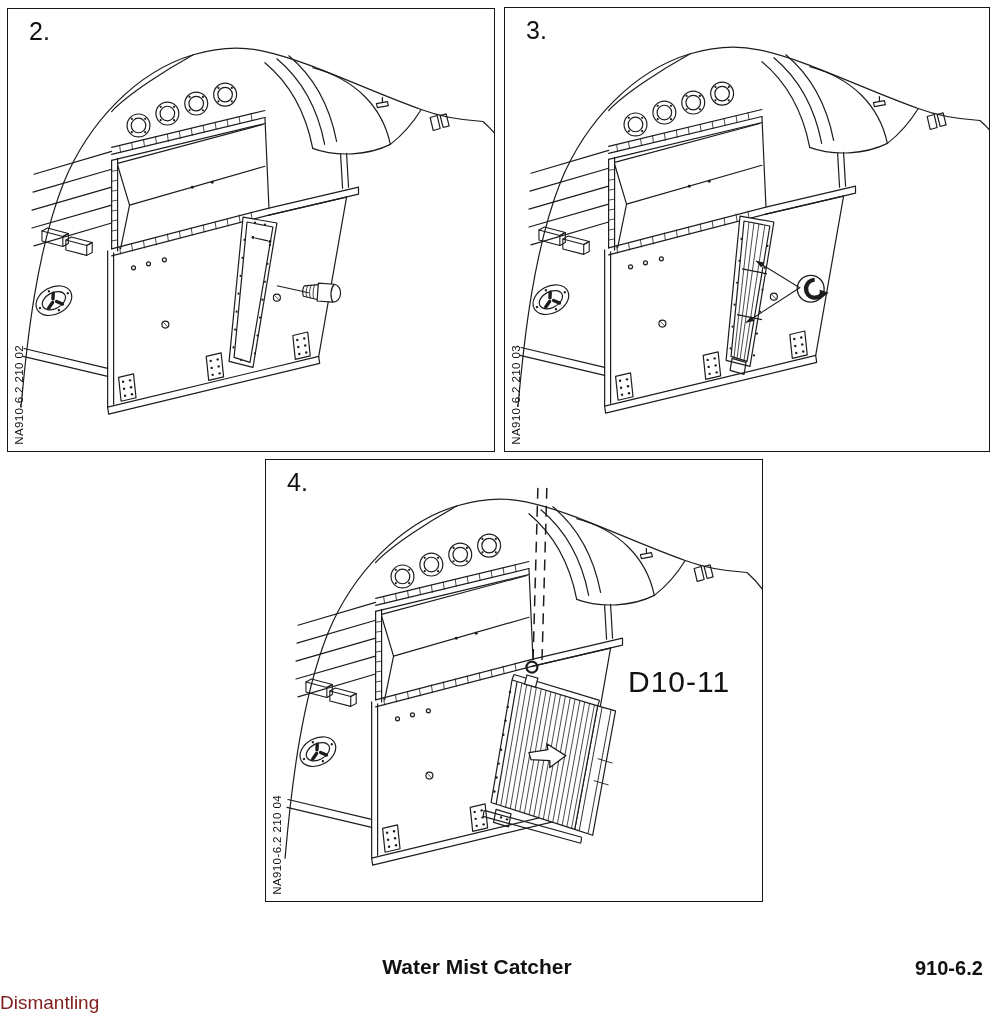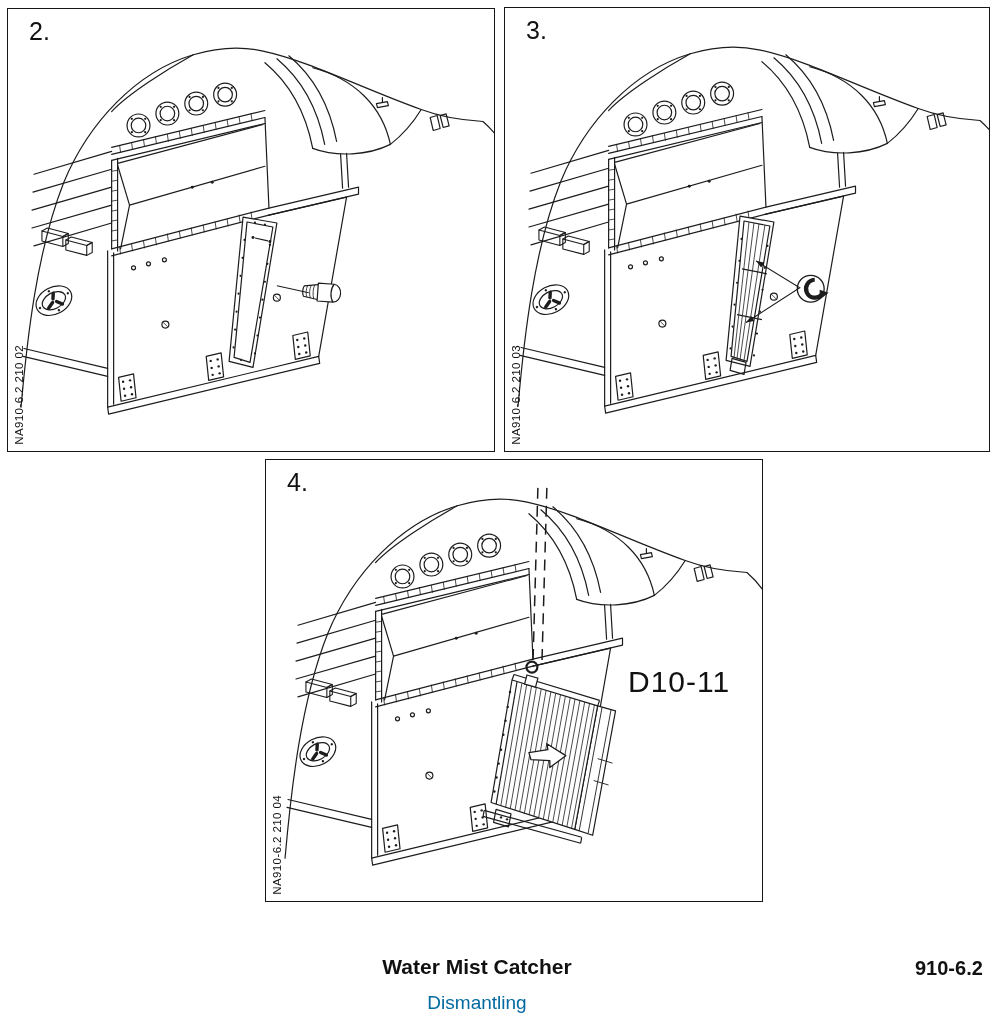--- a/index.html
+++ b/index.html
@@ -22,22 +22,22 @@
     font-size:11.5px;letter-spacing:.4px;color:#111;white-space:nowrap;z-index:3;
   }
   .part{
     position:absolute;left:362px;top:205px;font-size:30px;letter-spacing:1px;color:#111;z-index:3;
   }
   .footer-title{
     position:absolute;left:0;width:954px;top:955px;text-align:center;
     font-size:21px;font-weight:bold;color:#111;
   }
   .footer-sub{
-    position:absolute;left:0;width:954px;top:992px;text-align:center;
-    font-size:19px;color:#0369a1;
+    position:absolute;left:0;width:954px;top:992px;text-align:left;
+    font-size:19px;color:#7f1d1d;
   }
   .doc-no{
     position:absolute;left:906px;top:957px;font-size:20px;font-weight:bold;color:#111;margin-left:9px;
   }
   .logo{position:absolute;left:11px;top:956px;width:92px;height:66px;}
 </style>
 </head>
 <body>
 
 <svg id="defs" style="position:absolute;width:0;height:0" aria-hidden="true">

